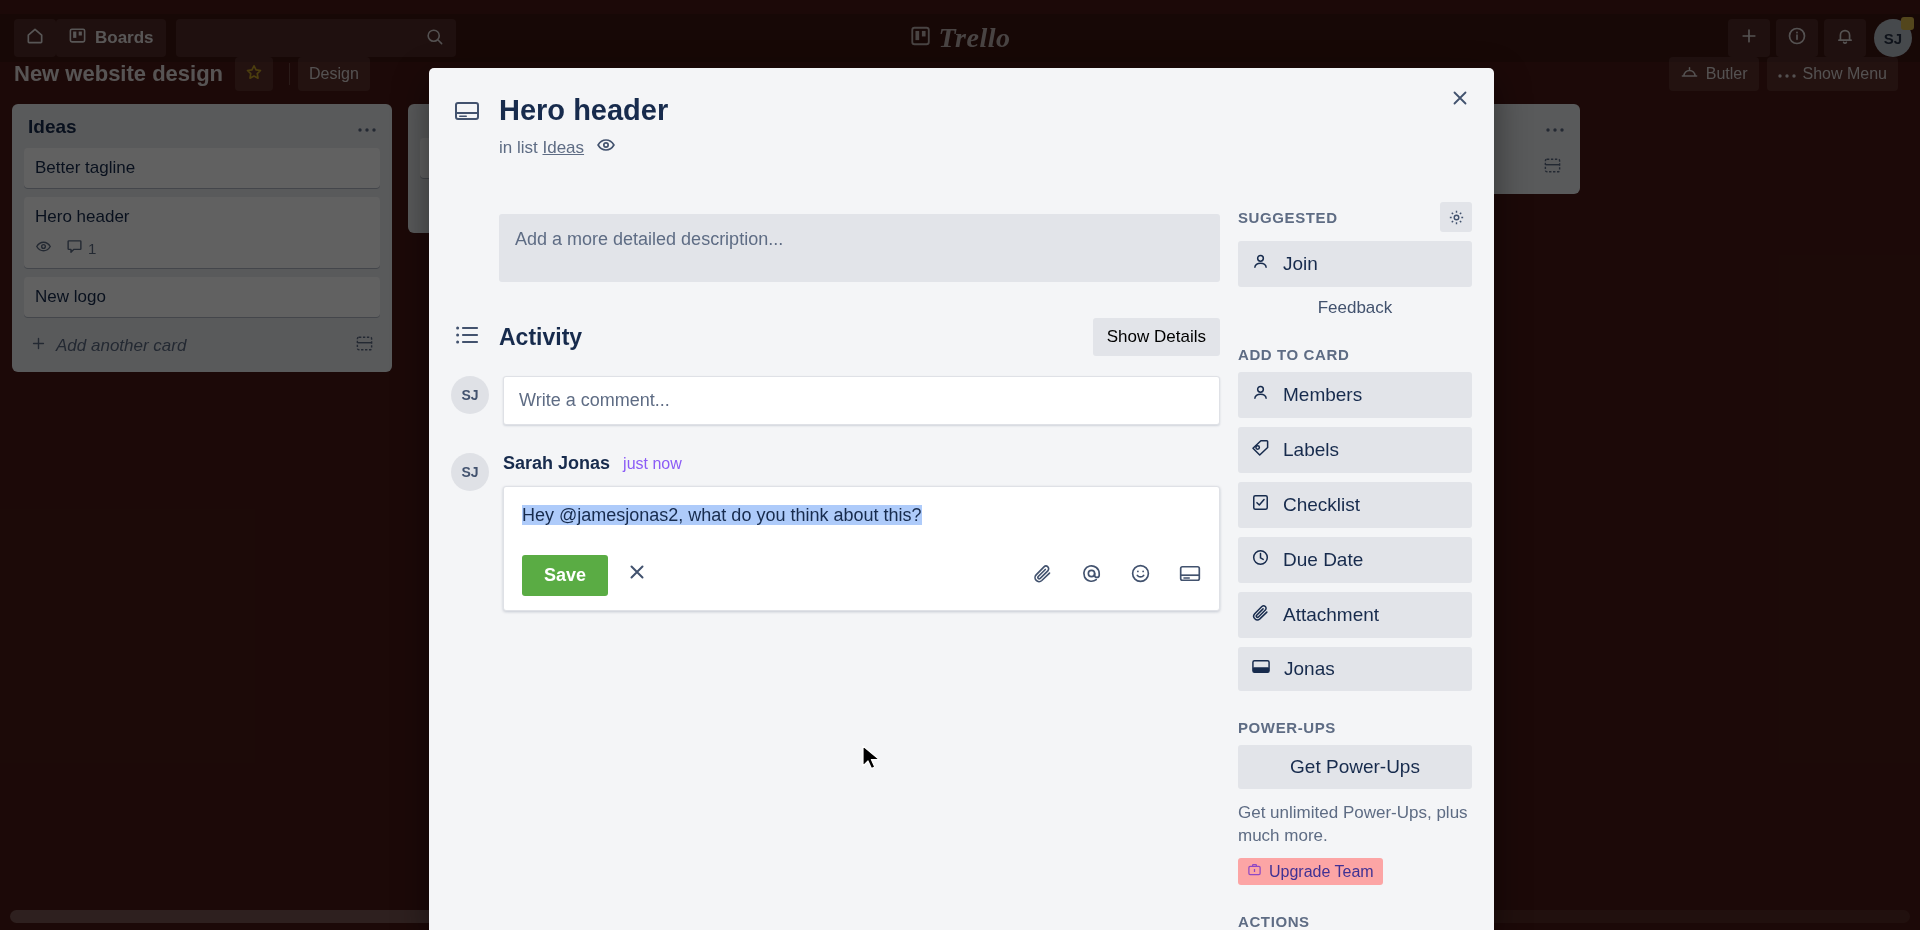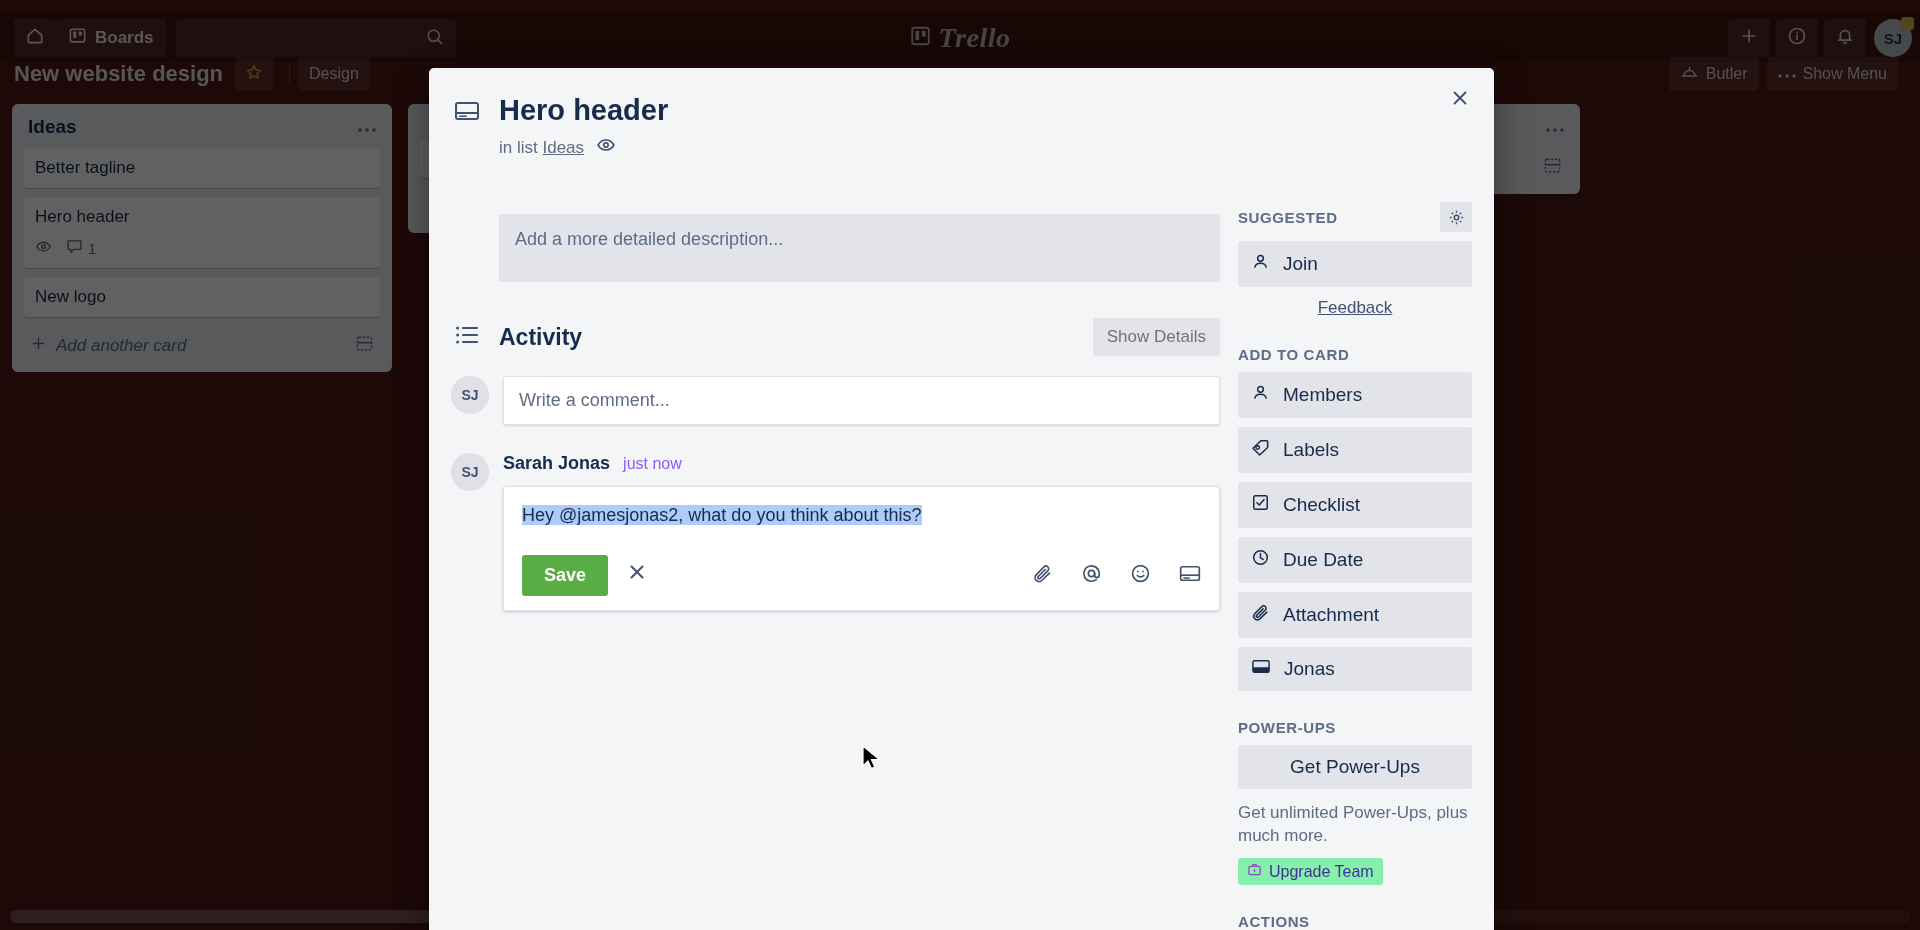--- a/index.html
+++ b/index.html
@@ -159,21 +159,21 @@
   
   .m-body { display: flex; gap: 18px; margin-top: 34px; }
   .m-main { flex: 1 1 auto; min-width: 0; }
   .m-side { flex: 0 0 234px; padding-top: 8px; }
 
   .sec-head { display: flex; align-items: center; gap: 16px; }
   .sec-icon { width: 32px; flex: 0 0 32px; text-align: center; color: #42526e; }
   .sec-title { font-size: 23px; font-weight: 700; color: #172b4d; }
   .sec-spacer { flex: 1; }
   .show-details {
-    background: #e2e4e9; color: #737373; font-size: 17px;
+    background: #e2e4e9; color: #000000; font-size: 17px;
     border-radius: 3px; padding: 9px 14px;
   }
 
   .desc-box {
     margin: 20px 0 0 48px;
     background: #e2e4e9; border-radius: 3px;
     padding: 15px 16px; height: 68px;
     color: #5e6c84; font-size: 18px;
   }
 
@@ -226,27 +226,27 @@
     color: #42526e;
   }
   .side-btn {
     margin-top: 9px; background: #e2e4e9; border-radius: 3px;
     padding: 11px 13px; display: flex; align-items: center; gap: 13px;
     color: #172b4d; font-size: 19px;
   }
   .side-btn.center { justify-content: center; font-size: 19px; }
   .feedback {
     text-align: center; margin-top: 11px;
-    color: #42526e; font-size: 17px; text-decoration: underline;
+    color: #42526e; font-size: 17px; 
   }
   .side-gap { height: 28px; }
   .pu-text { margin-top: 13px; color: #5e6c84; font-size: 17px; line-height: 1.35; }
   .upgrade {
     display: inline-flex; align-items: center; gap: 7px;
-    background: #86efac; color: #403294;
+    background: #fca5a5; color: #403294;
     border-radius: 3px; padding: 4px 9px; font-size: 16px; margin-top: 10px;
   }
 
   
   .cursor { position: absolute; z-index: 90; pointer-events: none; }
 </style>
 </head>
 <body>
 
 <div id="board-root">

